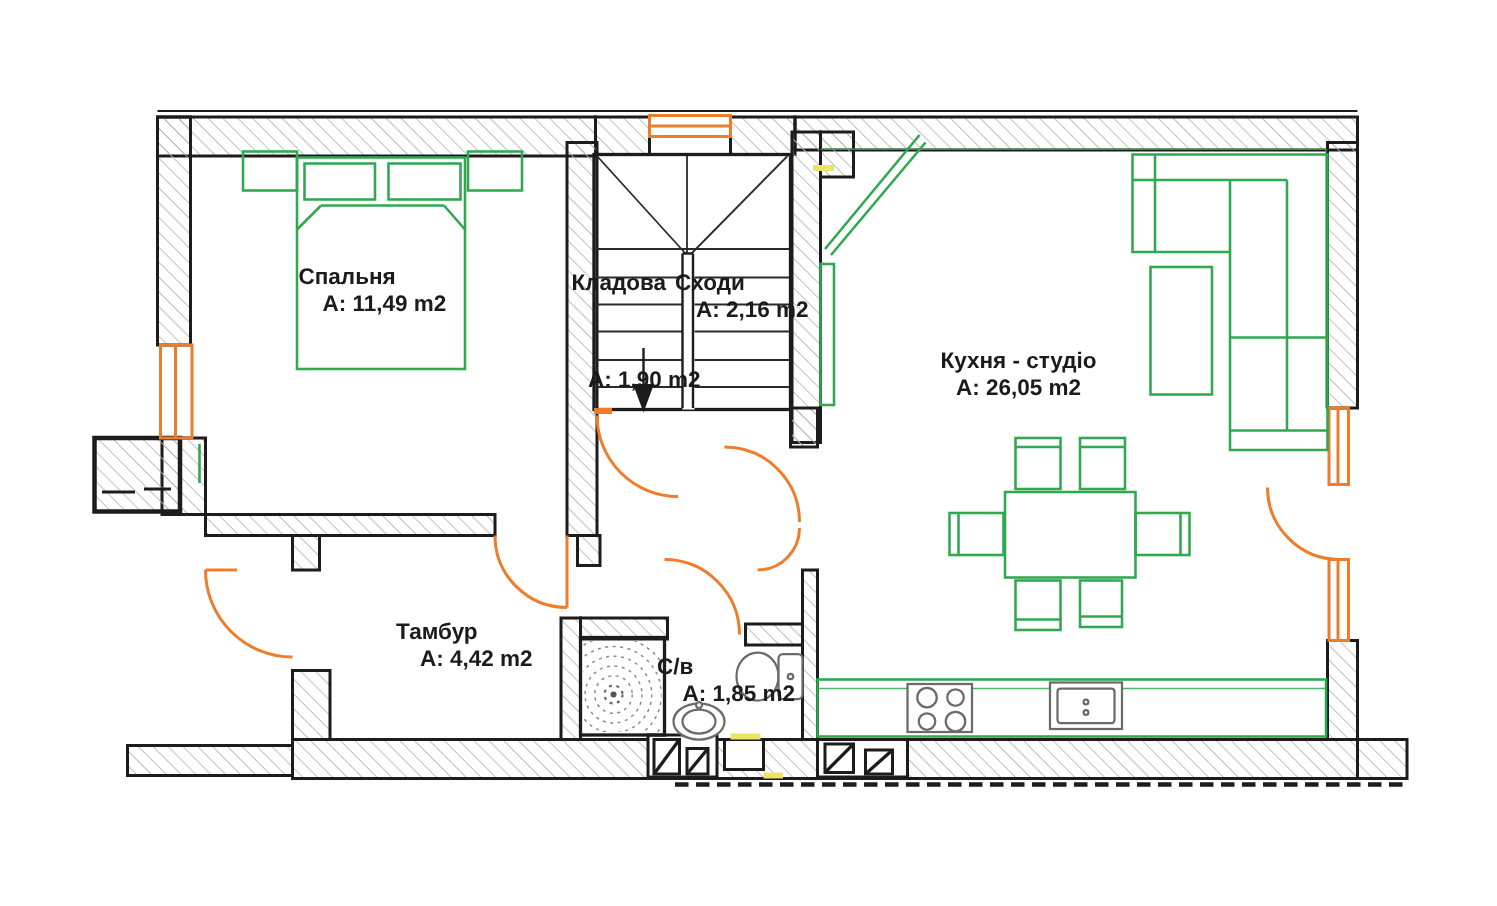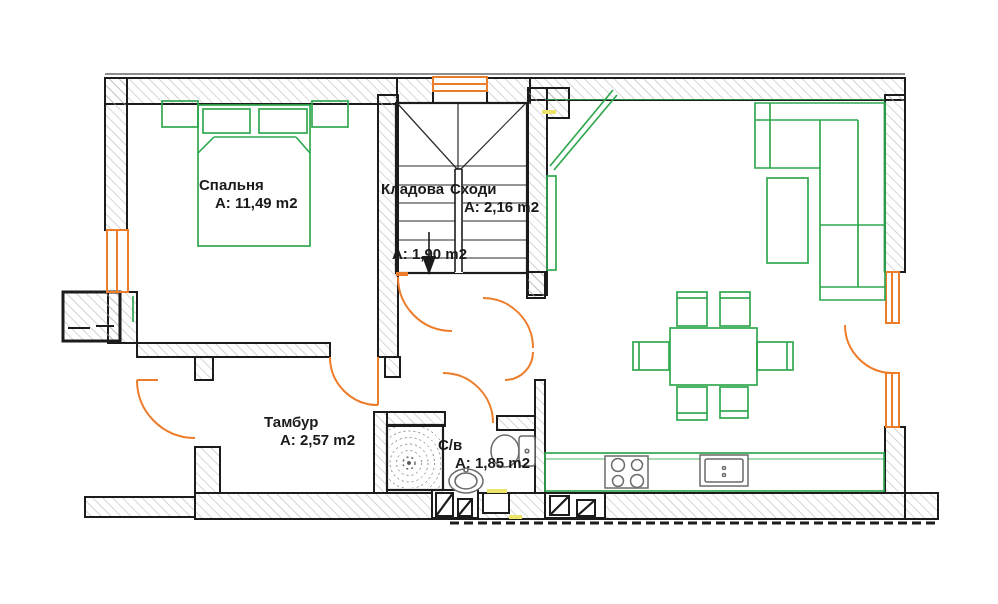--- a/index.html
+++ b/index.html
@@ -266,21 +266,25 @@
     <span class="area">A: 11,49 m2</span>
   </div>
   <div class="room-label lbl-storage">
     <span>Кладова</span>
     <span class="area">A: 1,90 m2</span>
   </div>
   <div class="room-label lbl-stairs">
     <span>Сходи</span>
     <span class="area">A: 2,16 m2</span>
   </div>
+  <div class="room-label lbl-kitchen">
+    <span>Кухня - студіо</span>
+    <span class="area">A: 26,05 m2</span>
+  </div>
   <div class="room-label lbl-vestibule">
     <span>Тамбур</span>
-    <span class="area">A: 2,57 m2</span>
+    <span class="area">A: 4,42 m2</span>
   </div>
   <div class="room-label lbl-bathroom">
     <span>С/в</span>
     <span class="area">A: 1,85 m2</span>
   </div>
 </div>
 
 </body></html>

